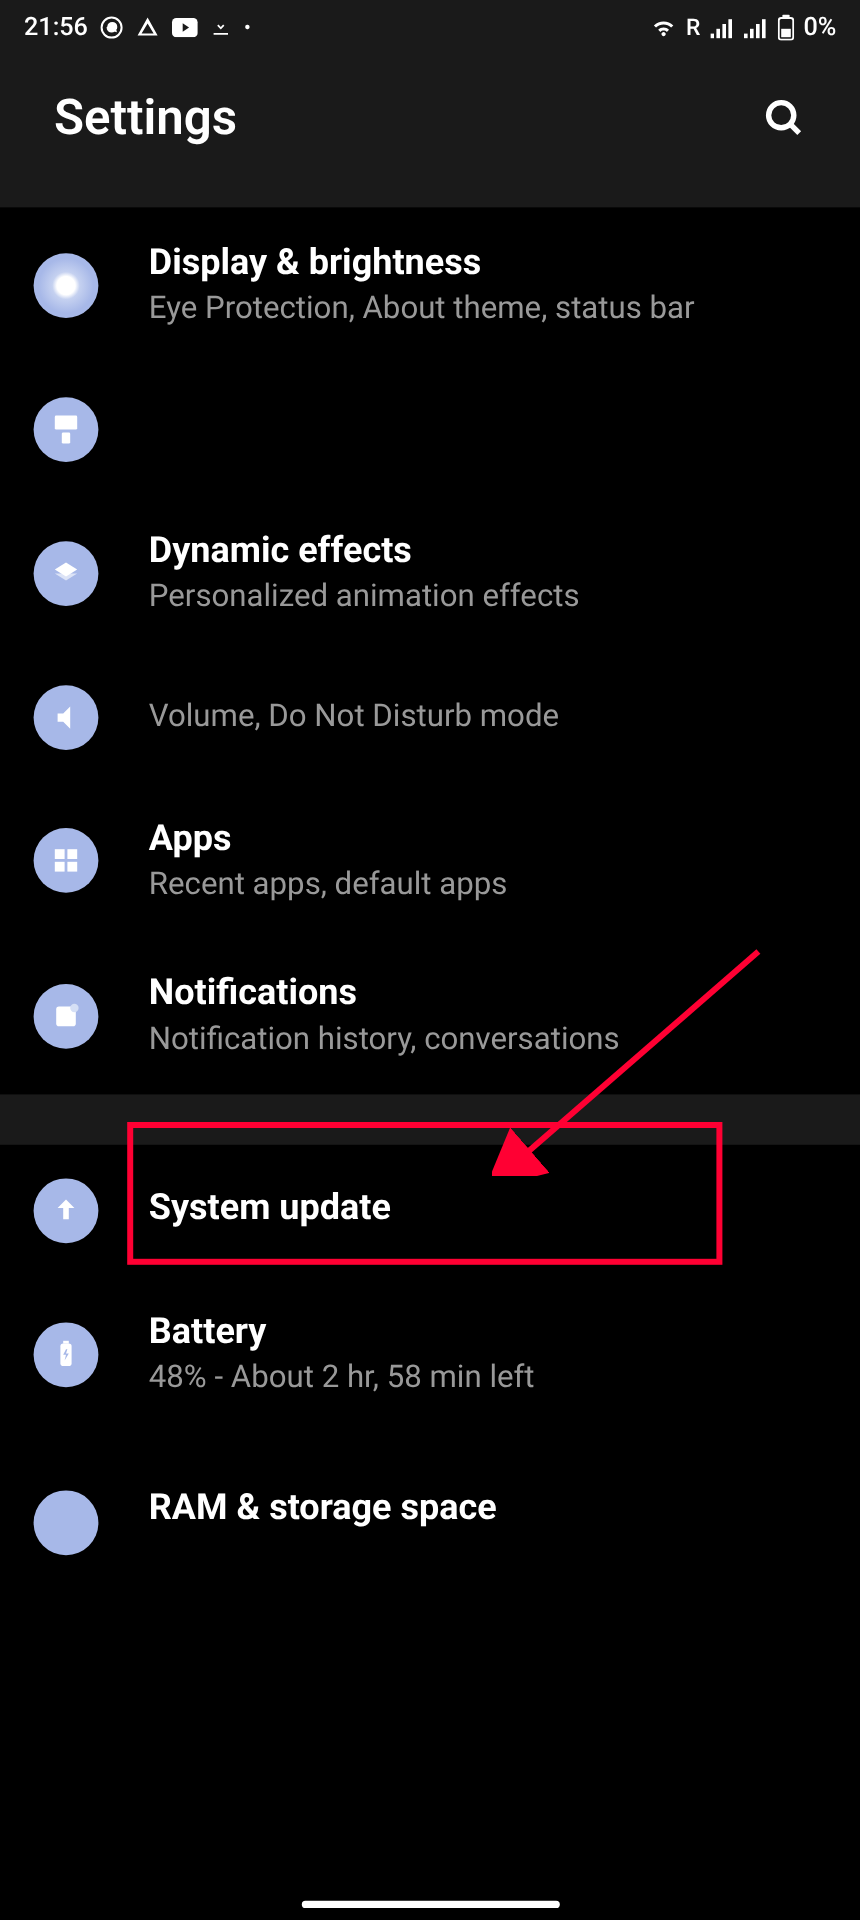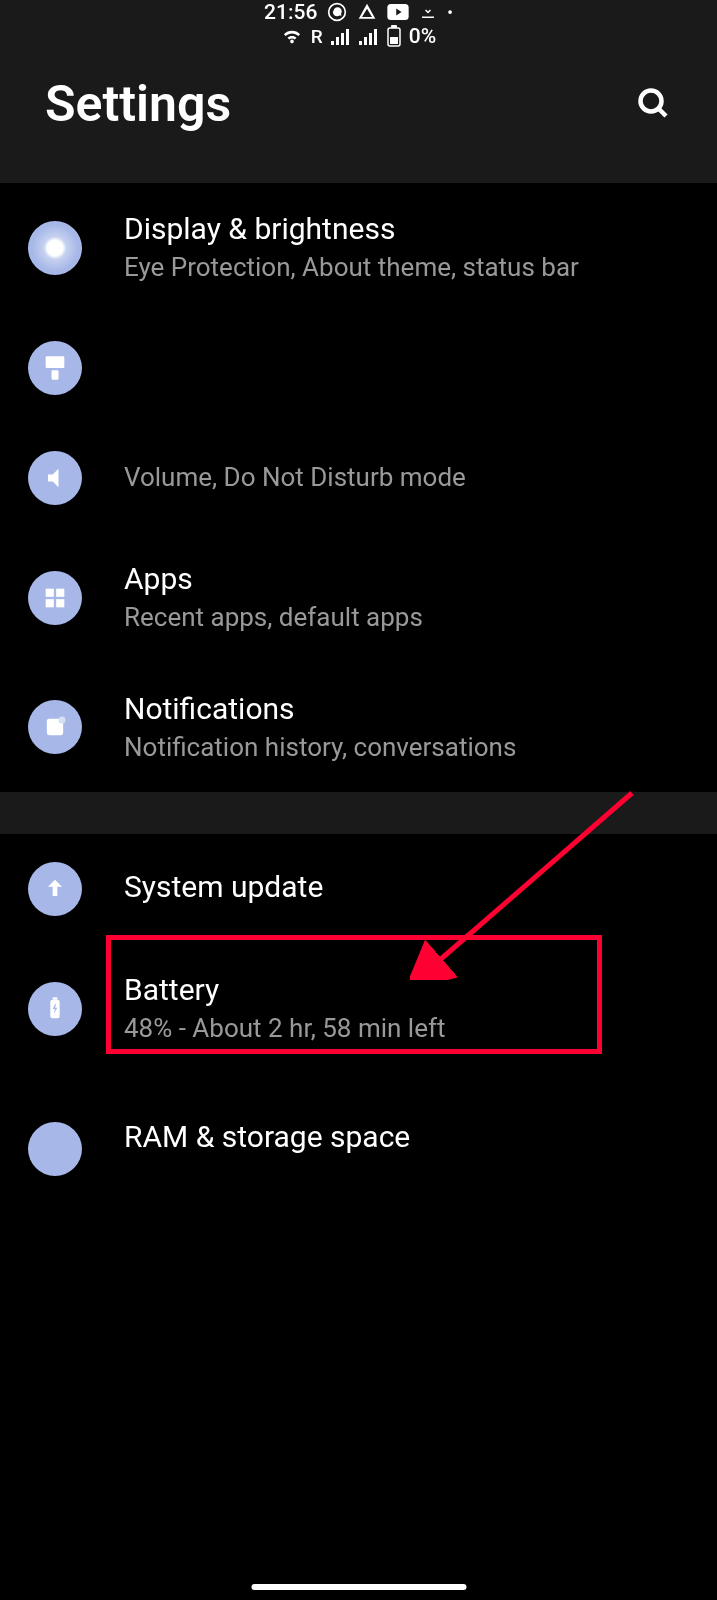--- a/index.html
+++ b/index.html
@@ -18,21 +18,20 @@
     }
     .status-bar {
       height: 45px;
       display: flex;
       justify-content: space-between;
       align-items: center;
       padding: 0 20px;
       background: #1a1a1a;
       font-size: 21px;
       font-weight: 500;
-      flex-direction: column;
     }
     .status-left {
       display: flex;
       align-items: center;
       gap: 10px;
     }
     .status-right {
       display: flex;
       align-items: center;
       gap: 8px;
@@ -43,21 +42,21 @@
       justify-content: center;
     }
     .header {
       background: #1a1a1a;
       padding: 30px 45px 50px 45px;
       display: flex;
       justify-content: space-between;
       align-items: center;
     }
     .header-title {
-      font-size: 50px;
+      font-size: 41px;
       font-weight: 600;
       color: #fff;
     }
     .search-icon {
       width: 36px;
       height: 36px;
     }
     .settings-list {
       background: #000;
     }
@@ -79,21 +78,21 @@
     }
     .icon-circle svg {
       width: 28px;
       height: 28px;
     }
     .item-text {
       flex: 1;
     }
     .item-title {
       font-size: 30px;
-      font-weight: 400;
+      font-weight: 700;
       color: #fff;
       margin-bottom: 5px;
     }
     .item-subtitle {
       font-size: 26px;
       color: #999;
       line-height: 1.3;
     }
     .divider {
       height: 42px;
@@ -208,20 +207,32 @@
 
   <div class="settings-item">
     <div class="icon-circle">
       <svg viewBox="0 0 24 24" fill="#fff">
           <rect x="4" y="2" width="16" height="10" rx="1"></rect>
           <rect x="9" y="14" width="6" height="8" rx="1"></rect>
         </svg>
     </div>
   </div>
 
+  <div class="settings-item">
+    <div class="icon-circle">
+      <svg viewBox="0 0 24 24" fill="#fff">
+          <path d="M12 4l8 5-8 5-8-5 8-5z"></path>
+          <path d="M4 12l8 5 8-5" opacity="0.6"></path>
+        </svg>
+    </div>
+    <div class="item-text">
+      <div class="item-title">Dynamic effects</div>
+      <div class="item-subtitle">Personalized animation effects</div>
+    </div>
+  </div>
 
   <div class="settings-item">
     <div class="icon-circle">
       <svg viewBox="0 0 24 24" fill="#fff">
           <path d="M6 9v6h4l5 5V4l-5 5H6z"></path>
         </svg>
     </div>
     <div class="item-text">
       <div class="item-subtitle">Volume, Do Not Disturb mode</div>
     </div>

